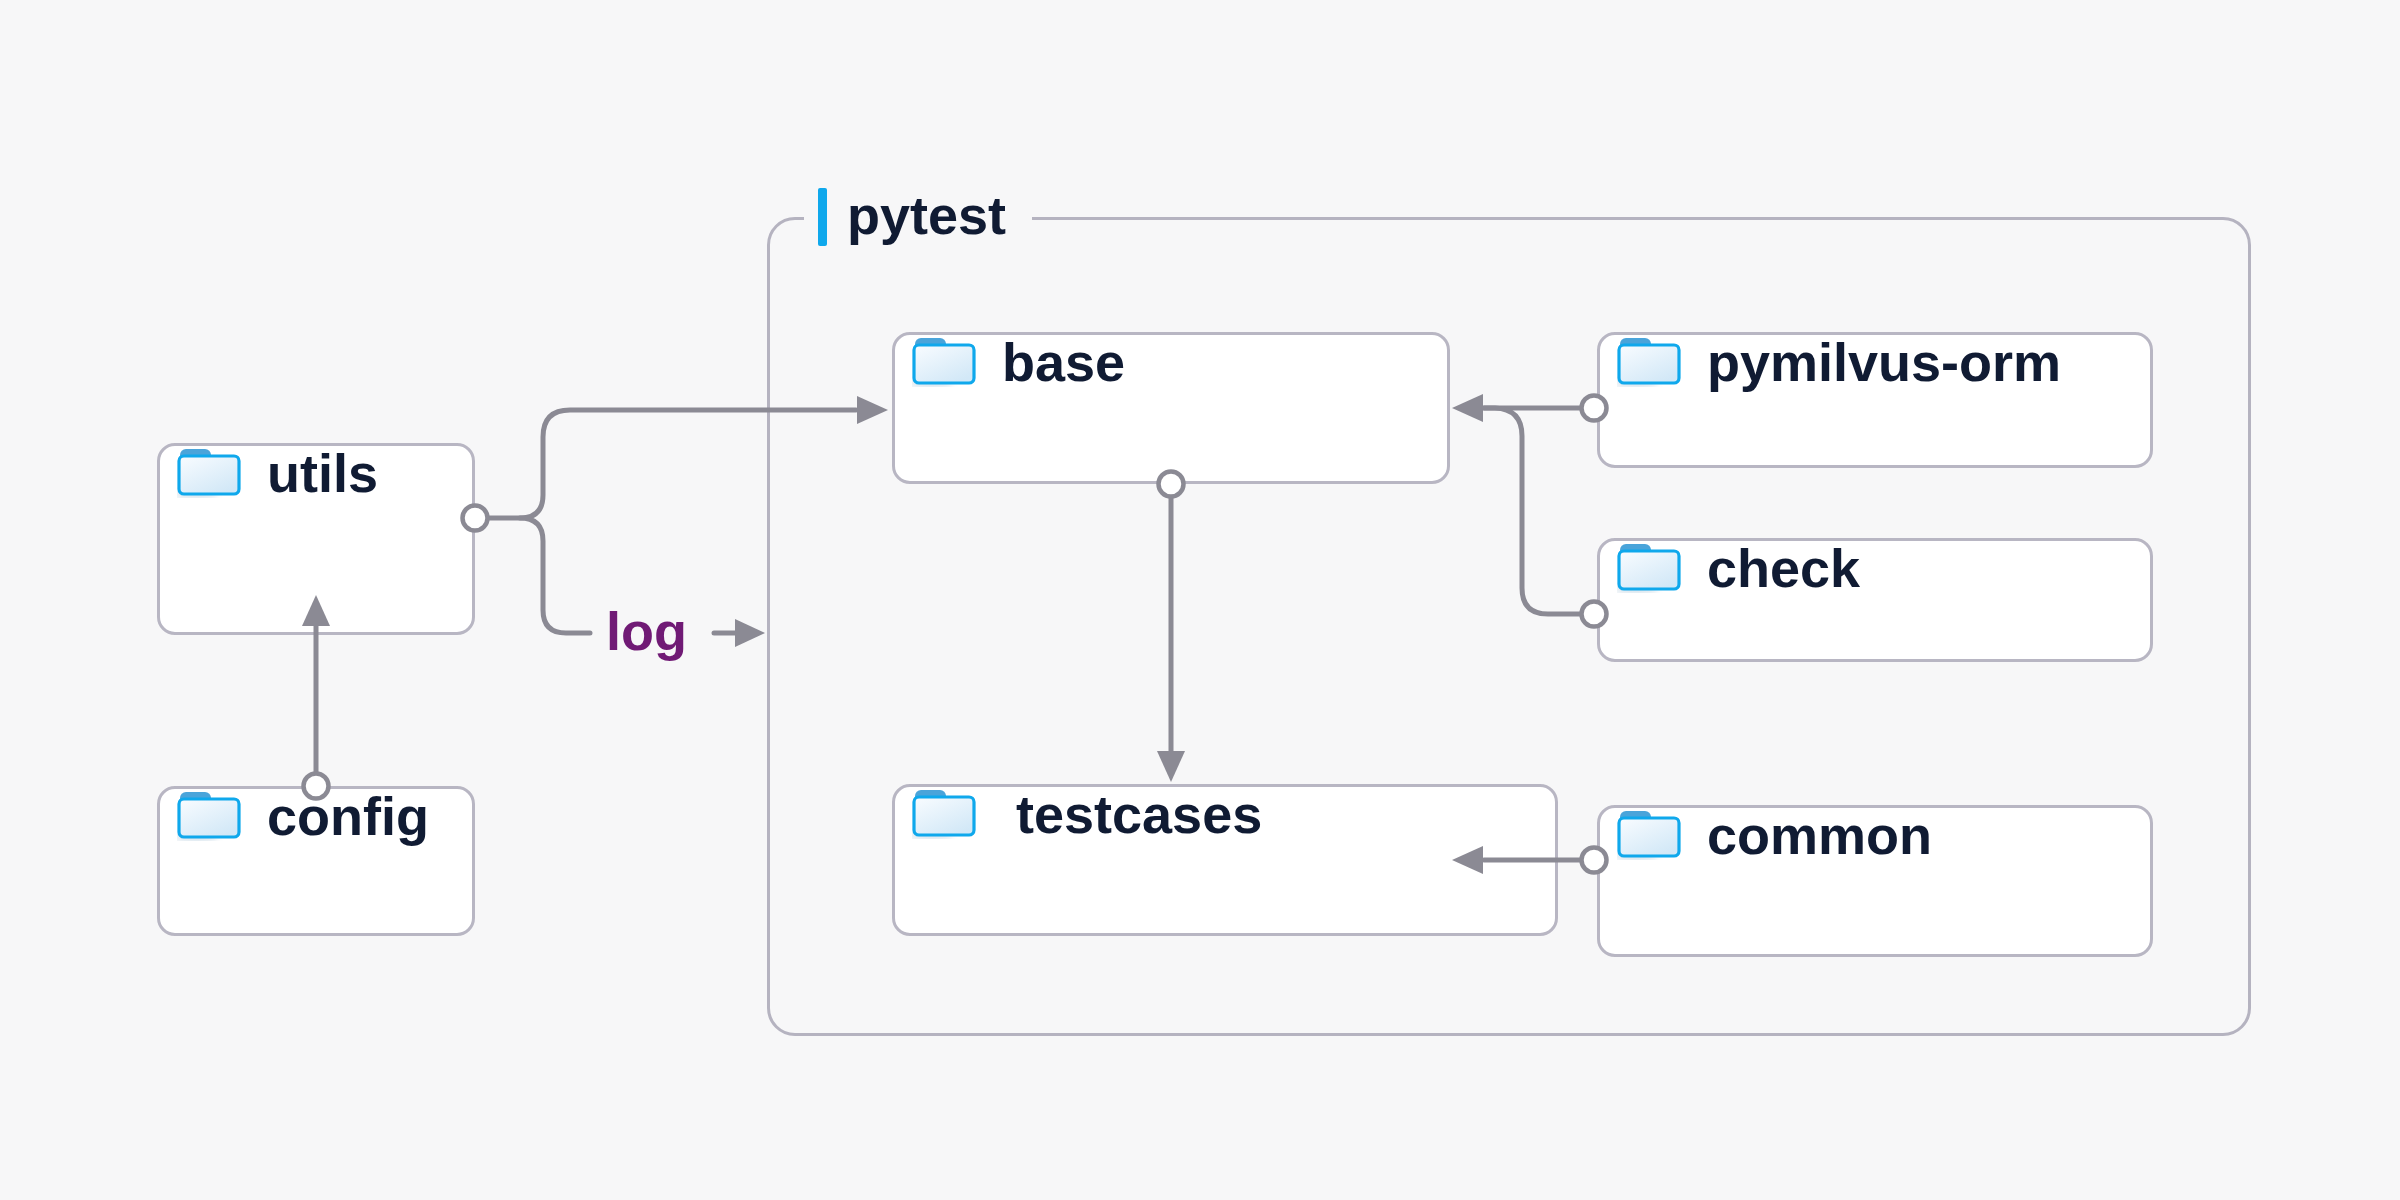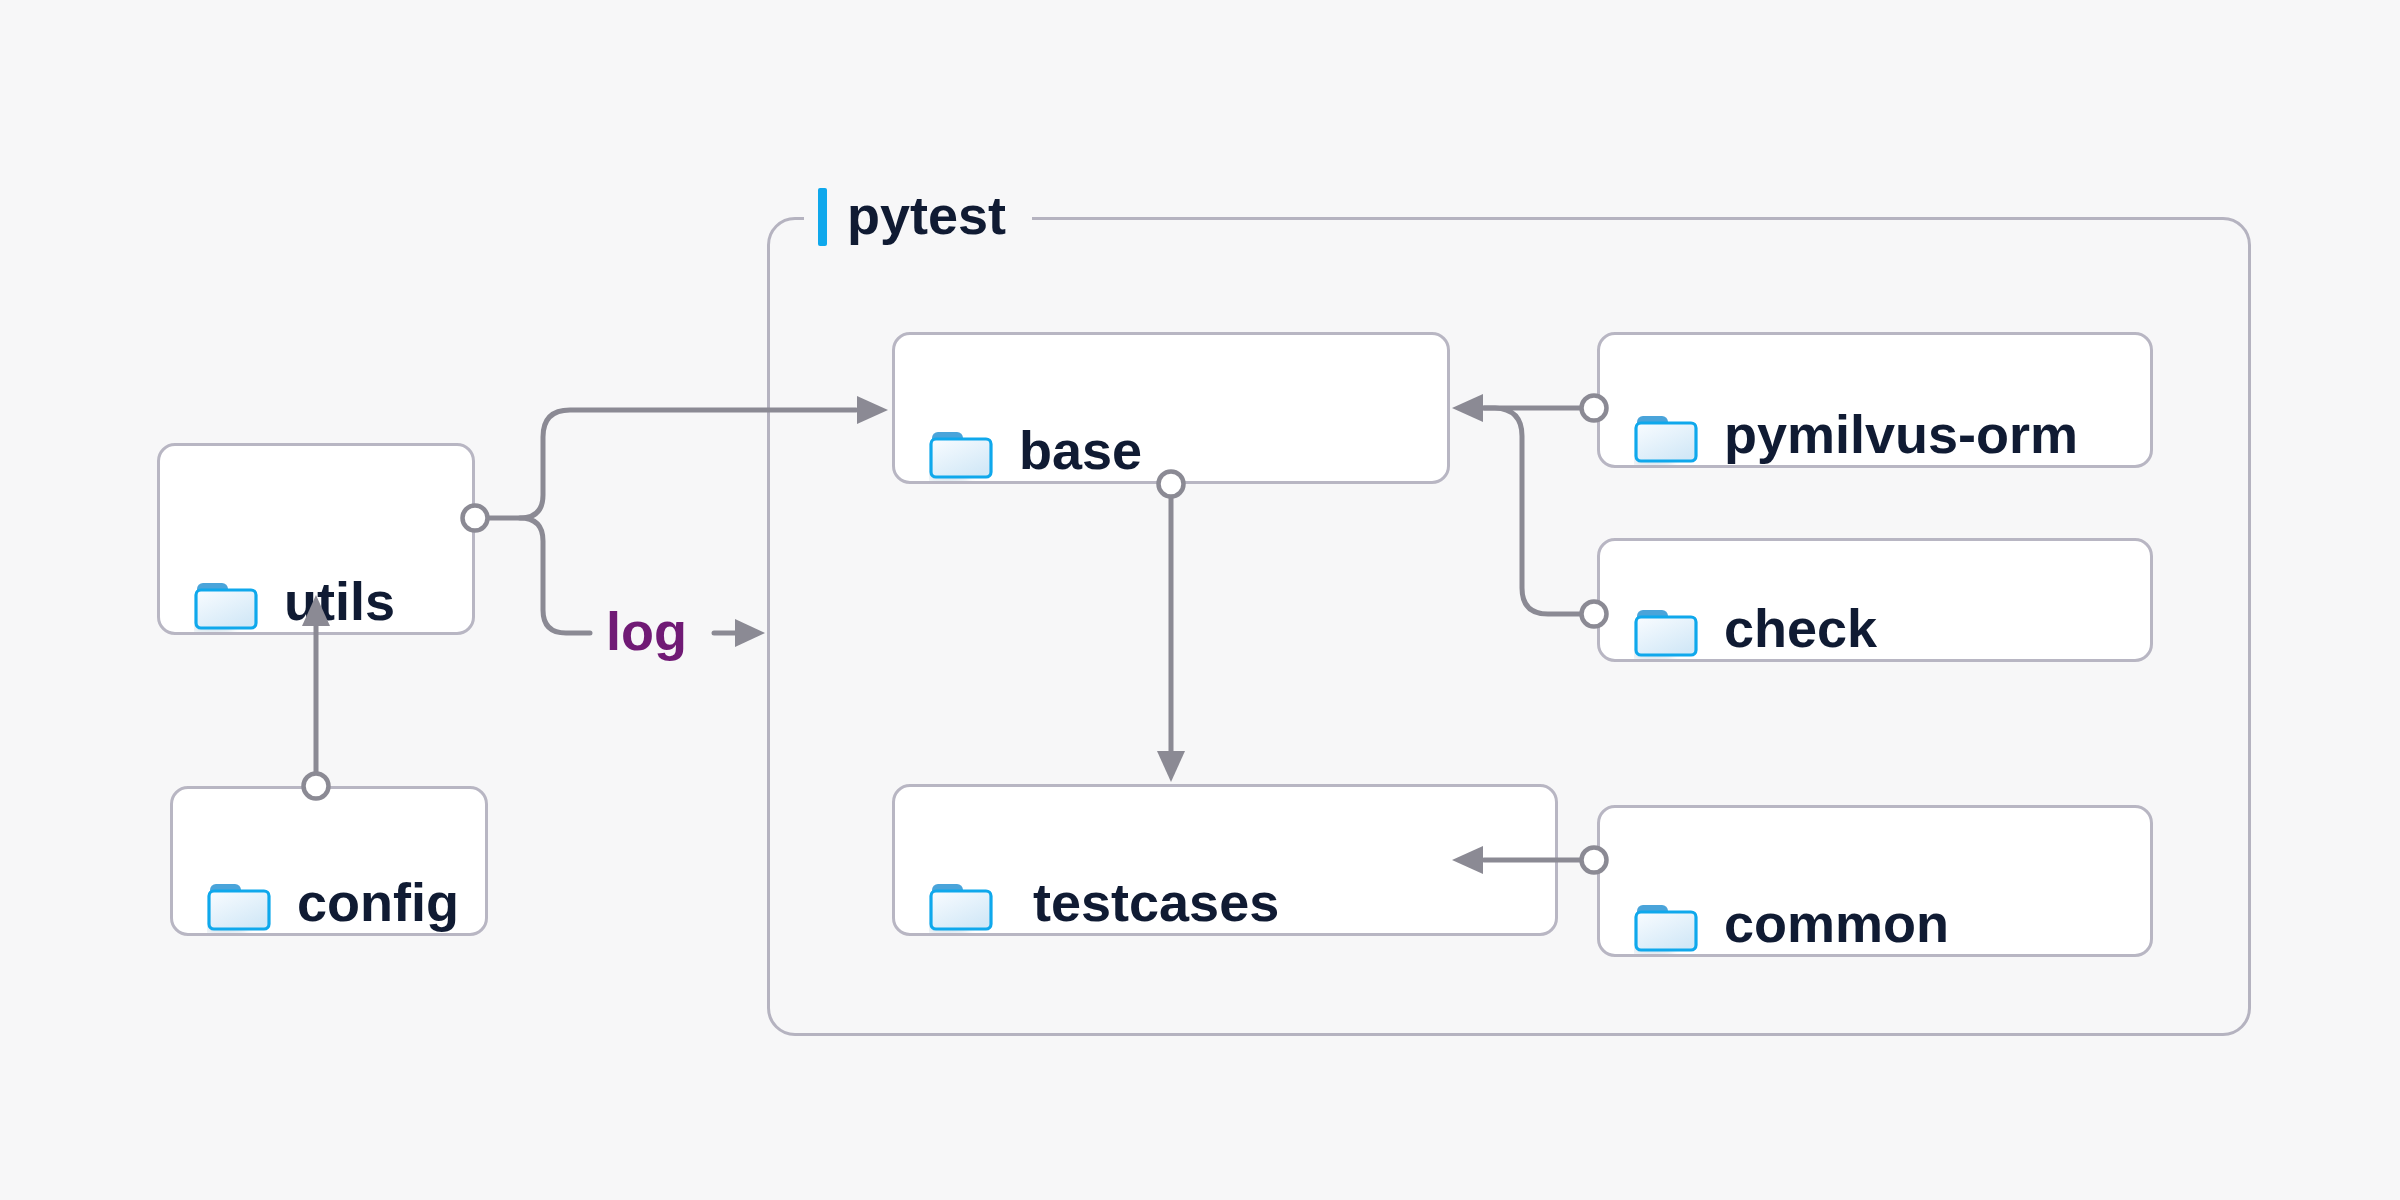--- a/index.html
+++ b/index.html
@@ -37,23 +37,23 @@
   .group-title {
     font-size: 54px;
     font-weight: 700;
     color: #101b33;
     line-height: 1;
     padding-bottom: 4px;
   }
   .node {
     position: absolute;
     display: flex;
-    align-items: flex-end;
+    align-items: flex-start;
     gap: 26px;
-    padding-left: 34px;
+    padding-left: 17px;
     box-sizing: border-box;
     background: #ffffff;
     border: 3px solid #b8b6c3;
     border-radius: 18px;
   }
   .node-label {
     font-size: 54px;
     font-weight: 700;
     color: #101b33;
     line-height: 1;
@@ -108,21 +108,21 @@
 
   <div class="node" style="left:157px; top:443px; width:318px; height:192px;">
     <svg class="folder" viewBox="0 0 64 52">
       <ellipse cx="19" cy="48" rx="22" ry="5" fill="#6f9cbe" opacity="0.28" filter="url(#softBlur)"></ellipse>
       <rect x="3" y="3" width="31" height="18" rx="6" fill="#4aa4da"></rect>
       <rect x="2" y="10" width="60" height="38" rx="5" fill="url(#folderGrad)" stroke="#0fa8ec" stroke-width="3.2"></rect>
     </svg>
     <span class="node-label">utils</span>
   </div>
 
-  <div class="node" style="left:170px; top:786px; width:318px; height:150px;">
+  <div class="node" style="left:157px; top:786px; width:318px; height:150px;">
     <svg class="folder" viewBox="0 0 64 52">
       <ellipse cx="19" cy="48" rx="22" ry="5" fill="#6f9cbe" opacity="0.28" filter="url(#softBlur)"></ellipse>
       <rect x="3" y="3" width="31" height="18" rx="6" fill="#4aa4da"></rect>
       <rect x="2" y="10" width="60" height="38" rx="5" fill="url(#folderGrad)" stroke="#0fa8ec" stroke-width="3.2"></rect>
     </svg>
     <span class="node-label">config</span>
   </div>
 
   <div class="node" style="left:892px; top:332px; width:558px; height:152px;">
     <svg class="folder" viewBox="0 0 64 52">

